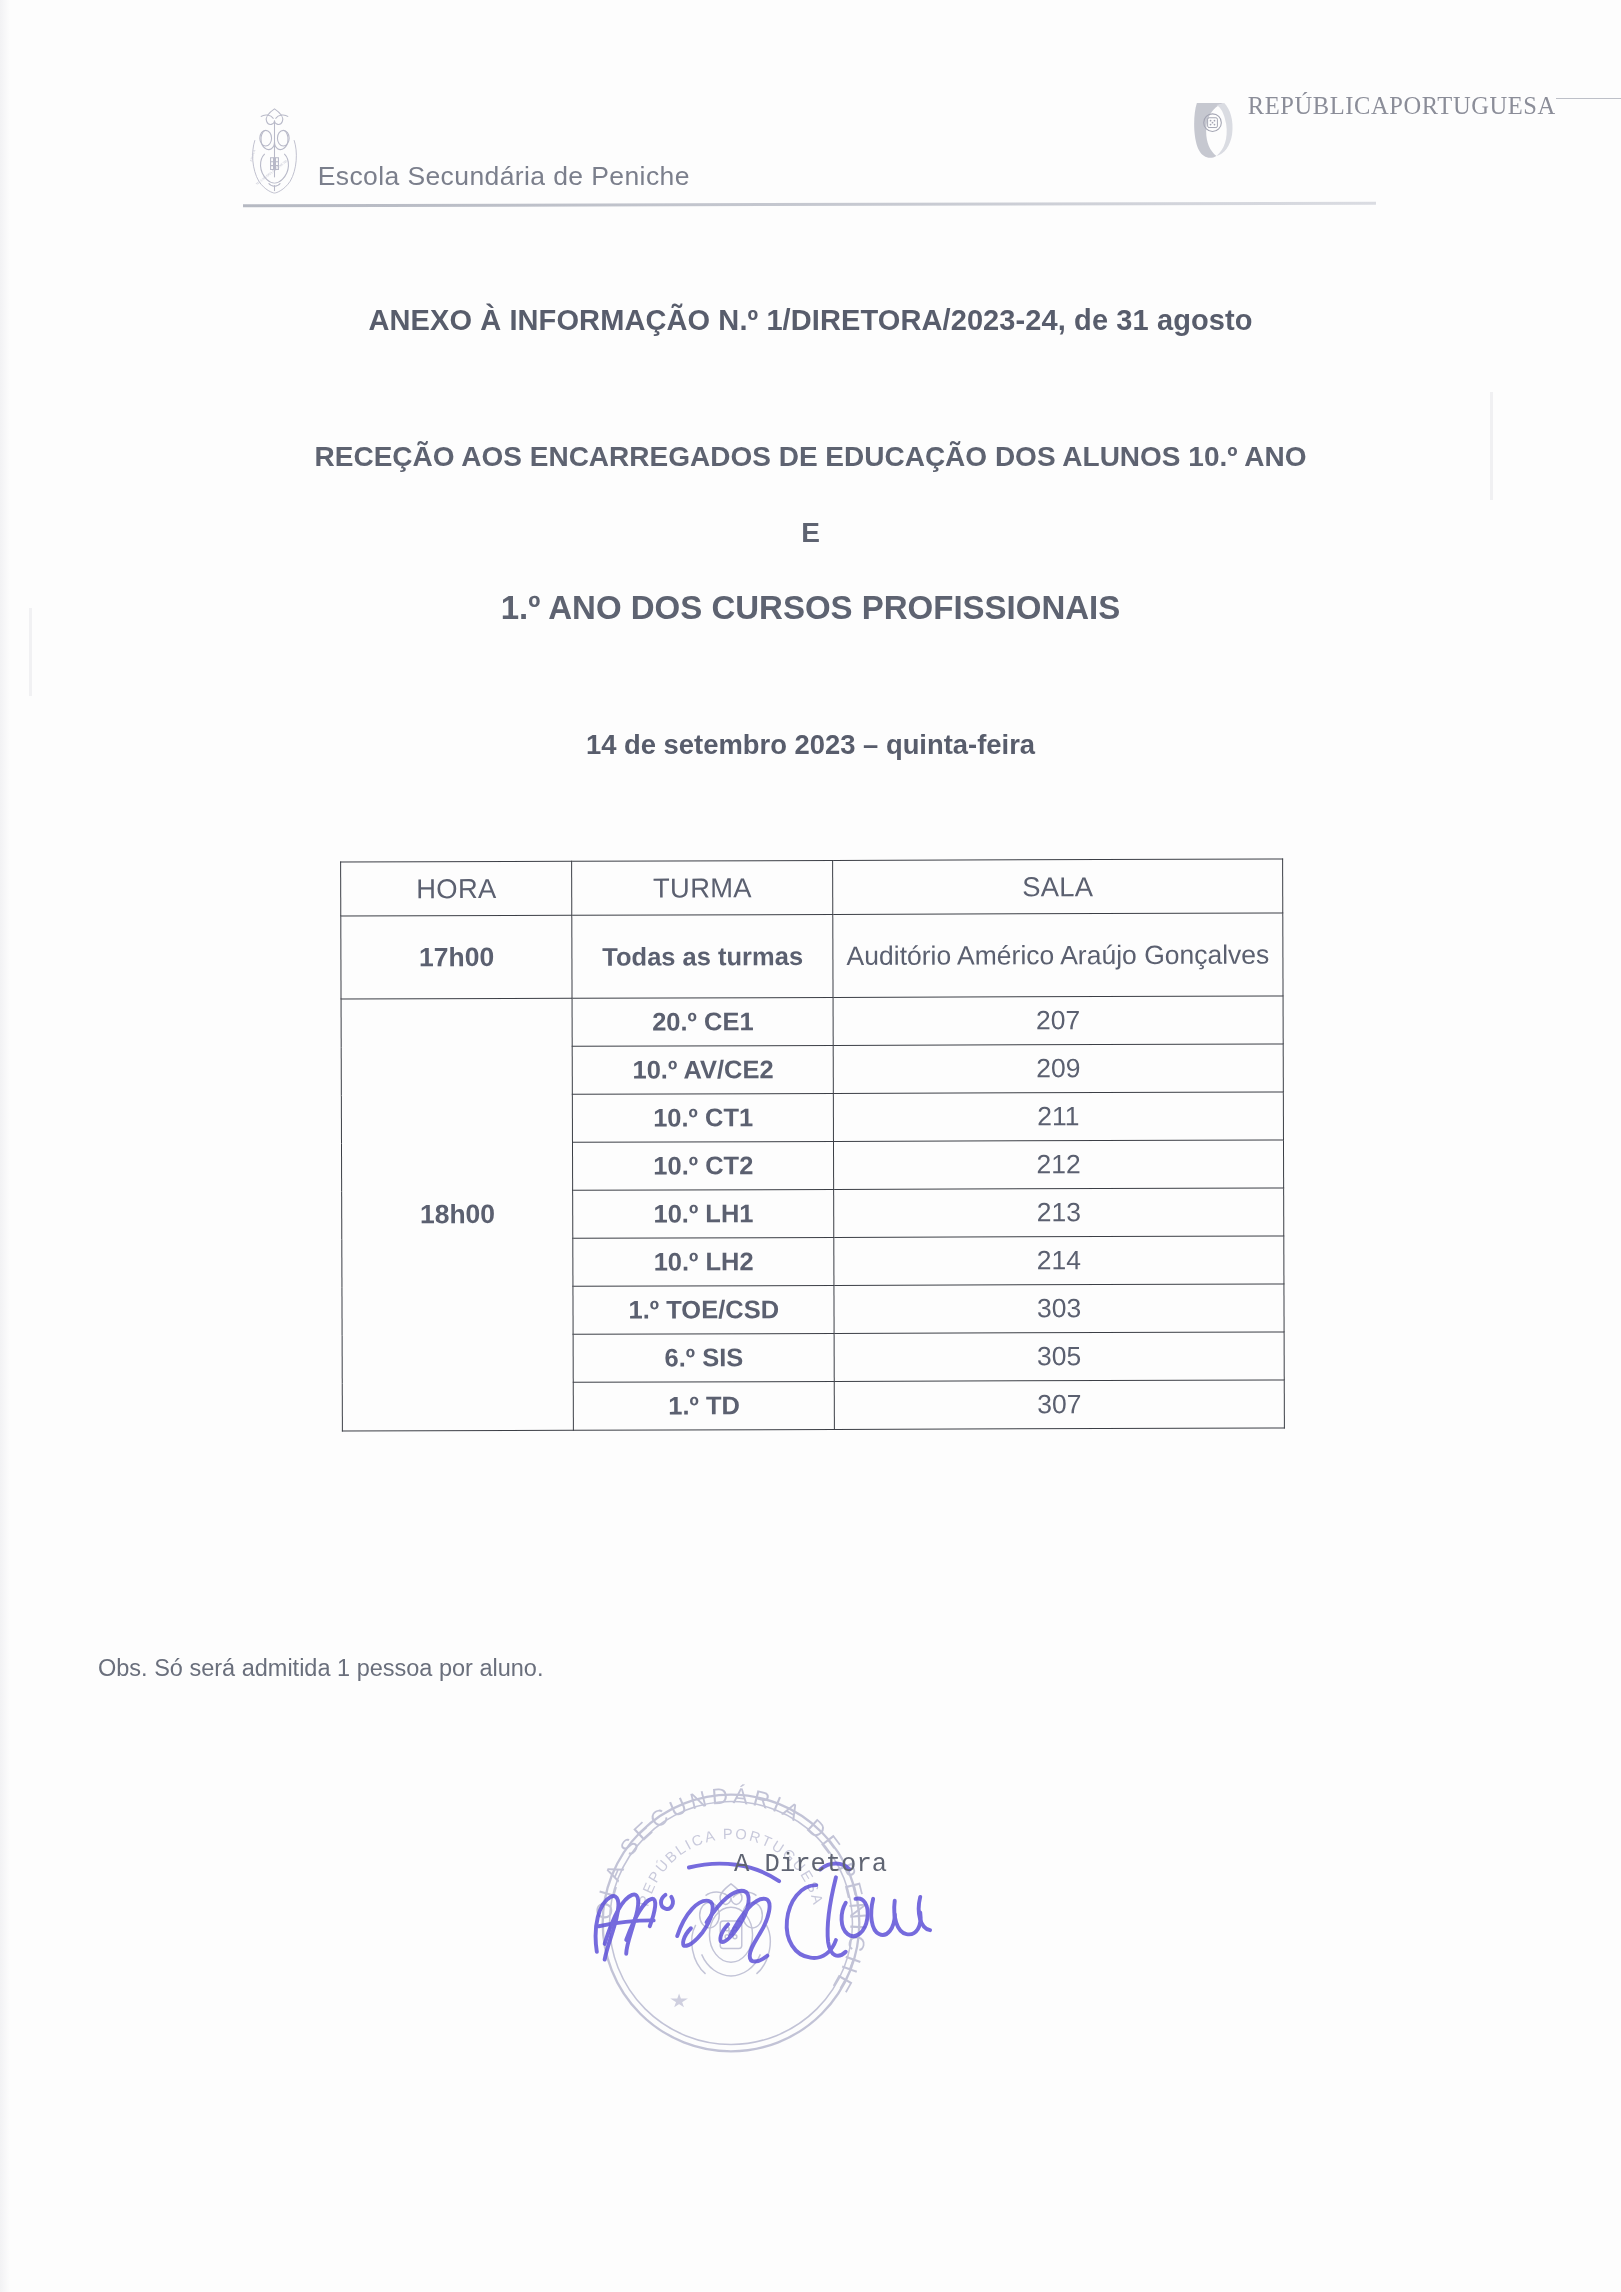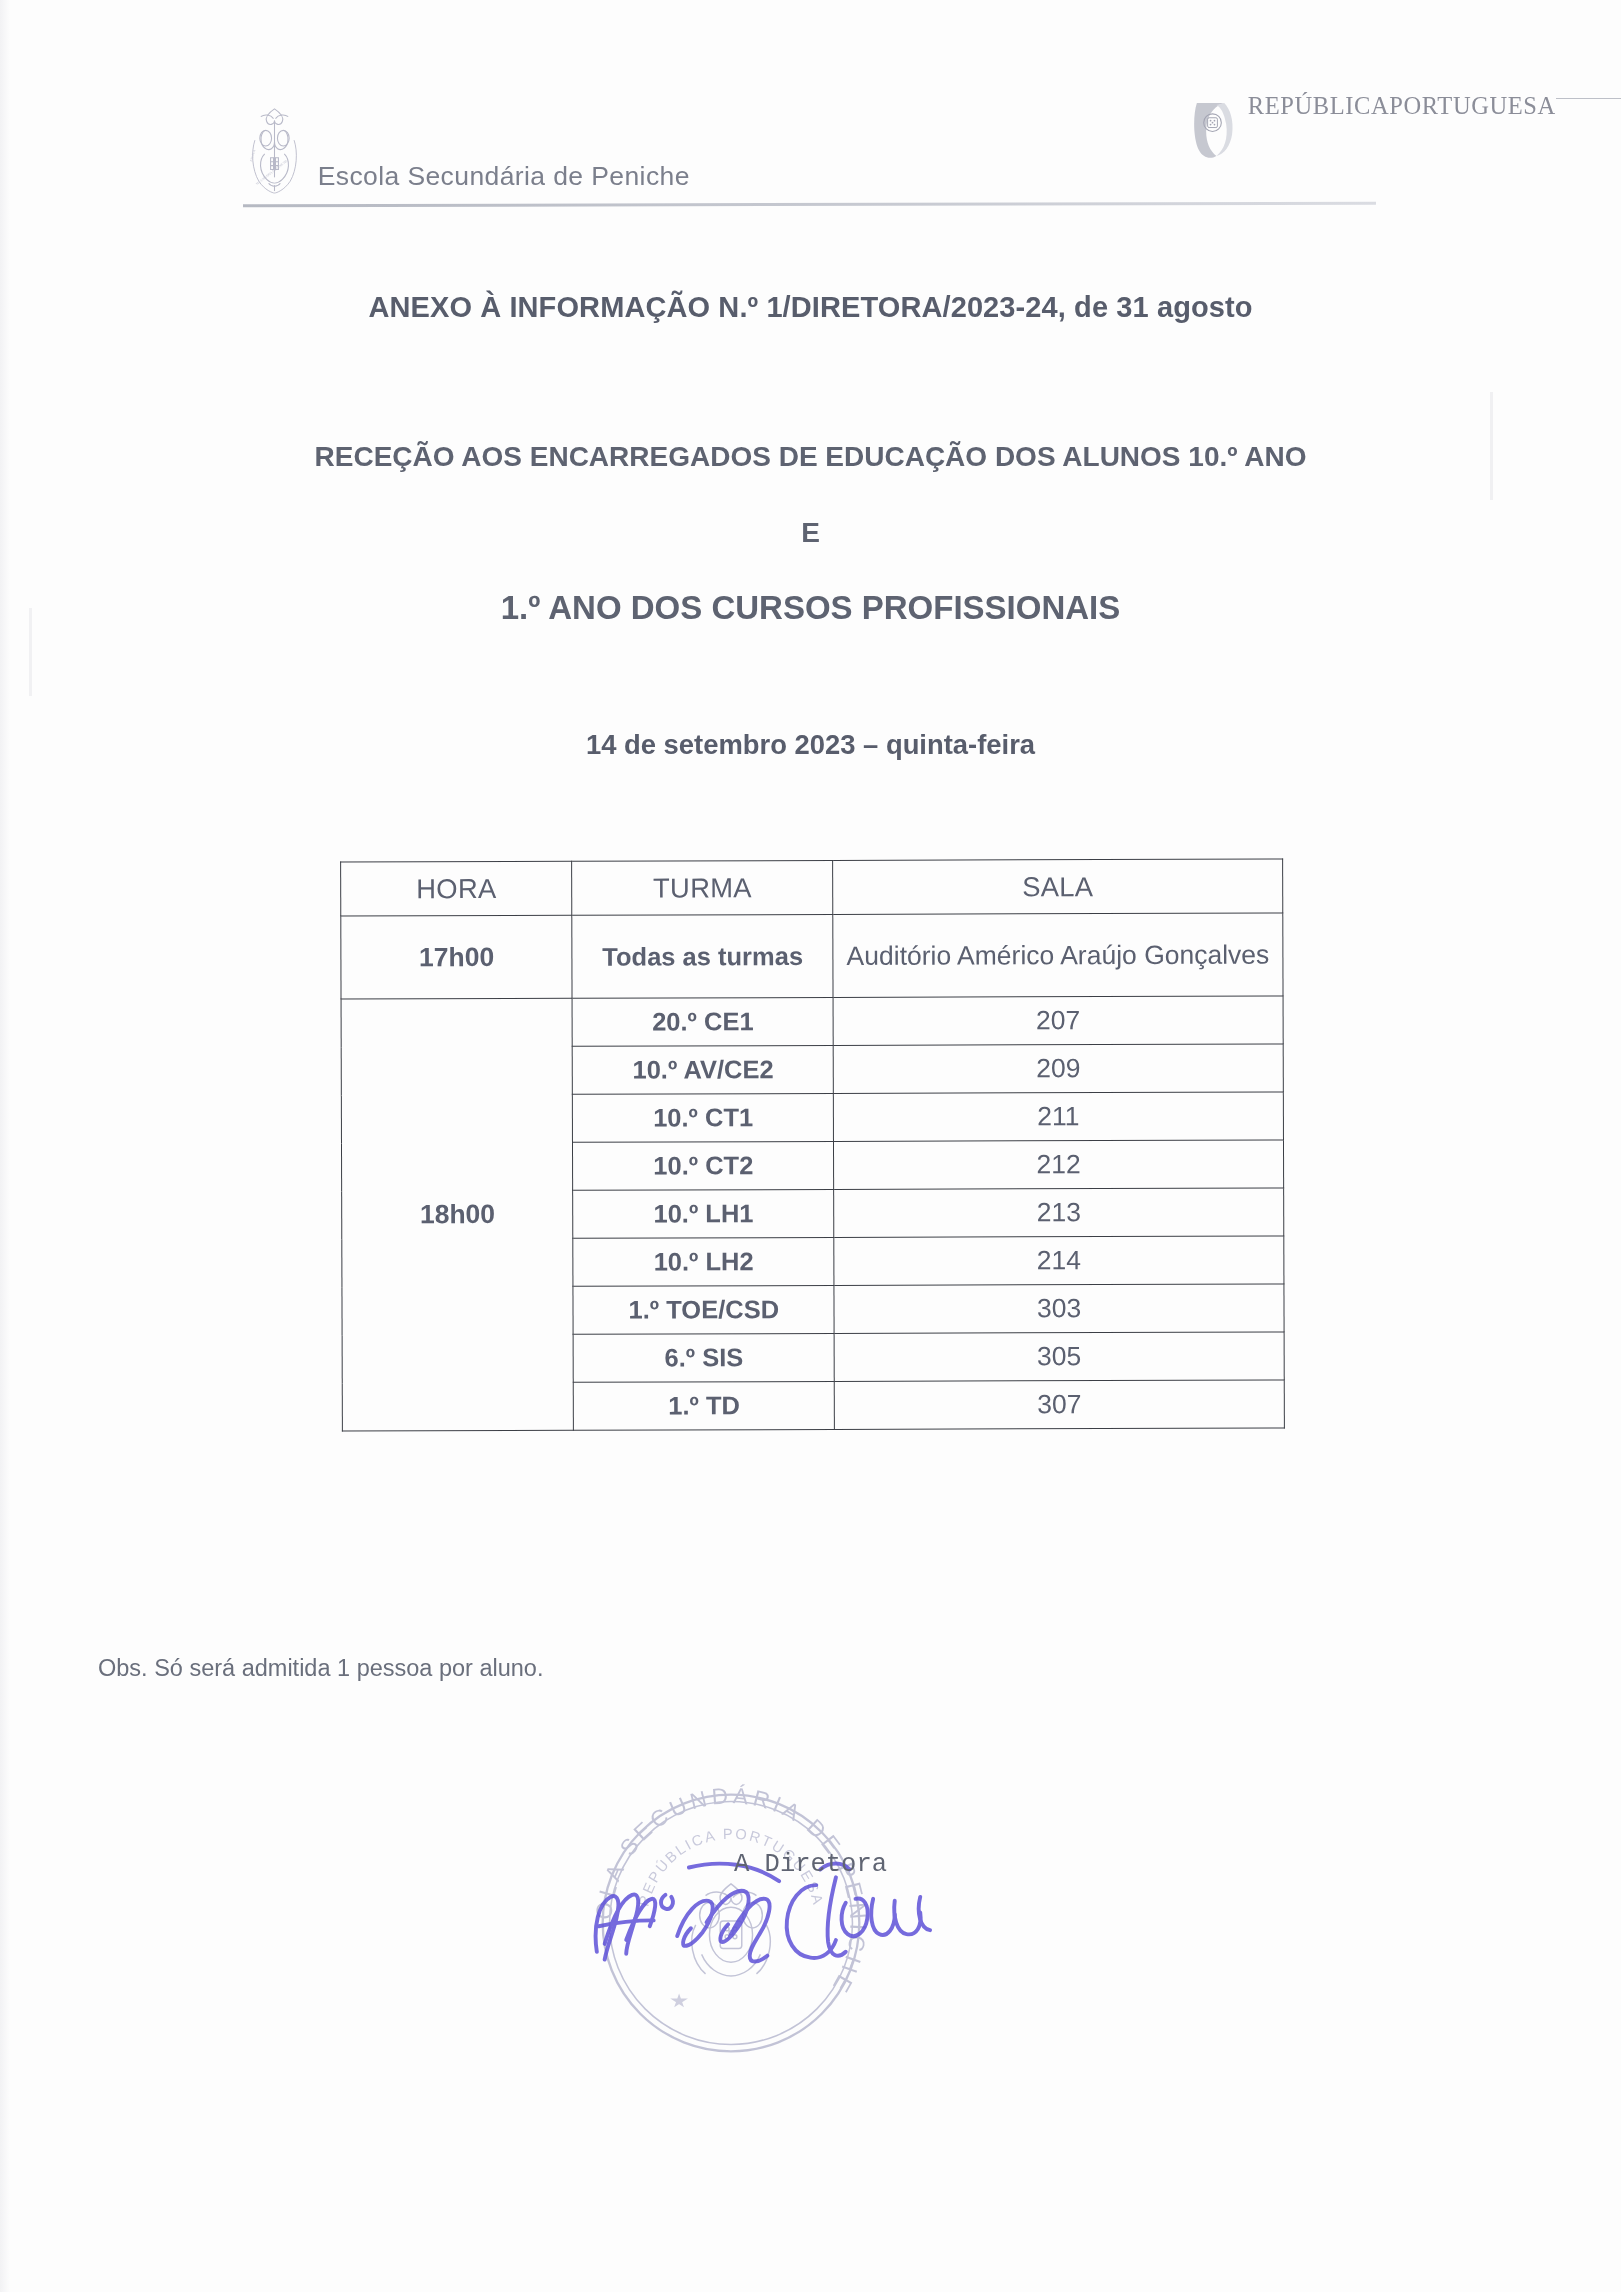--- a/index.html
+++ b/index.html
@@ -98,21 +98,21 @@
     font-family: "Liberation Sans", sans-serif;
     font-size: 12.7px;
     letter-spacing: 1.3px;
     color: #404040;
     padding-left: 13px;
   }
 
   
   .title-1 {
     position: absolute;
-    top: 291px;
+    top: 304px;
     left: 0; right: 0;
     text-align: center;
     font-size: 29px;
     font-weight: bold;
     color: #585d6c;
     letter-spacing: 0.1px;
   }
   .title-2 {
     position: absolute;
     top: 441px;

